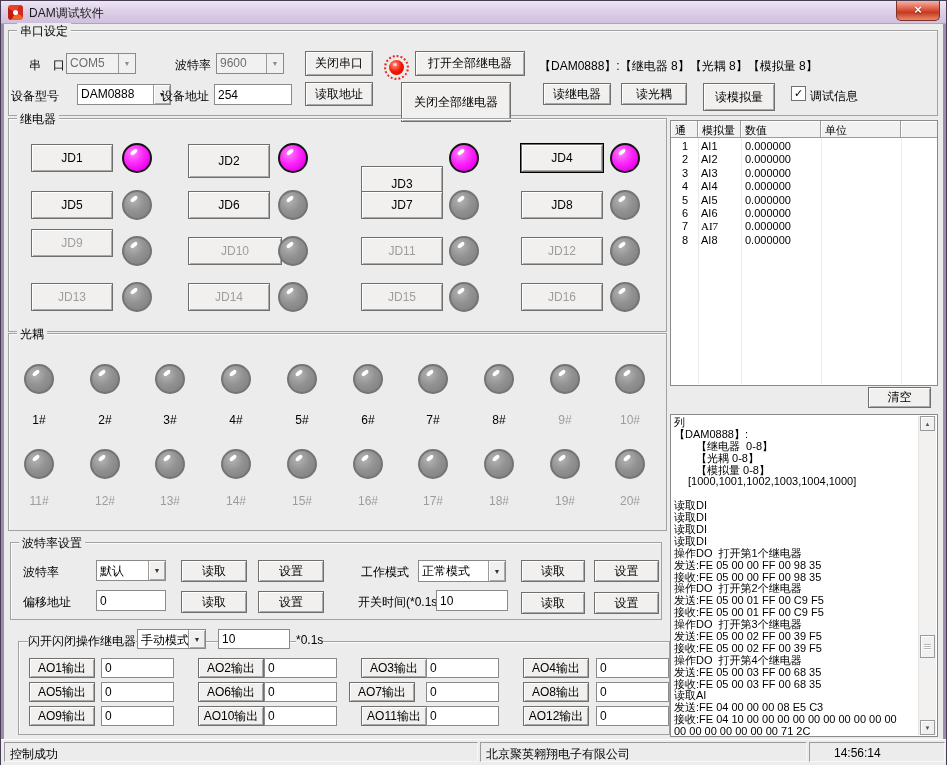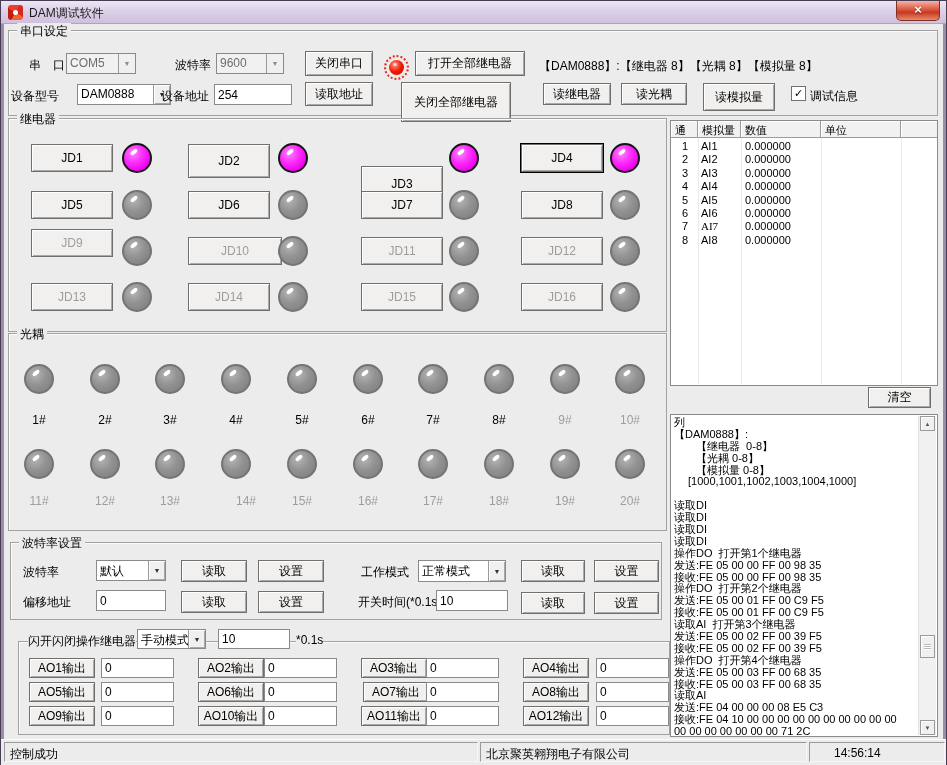--- a/index.html
+++ b/index.html
@@ -233,21 +233,21 @@
         <div class="log-line">读取DI</div>
         <div class="log-line">读取DI</div>
         <div class="log-line">读取DI</div>
         <div class="log-line">读取DI</div>
         <div class="log-line">操作DO  打开第1个继电器</div>
         <div class="log-line">发送:FE 05 00 00 FF 00 98 35</div>
         <div class="log-line">接收:FE 05 00 00 FF 00 98 35</div>
         <div class="log-line">操作DO  打开第2个继电器</div>
         <div class="log-line">发送:FE 05 00 01 FF 00 C9 F5</div>
         <div class="log-line">接收:FE 05 00 01 FF 00 C9 F5</div>
-        <div class="log-line">读取AI  打开第3个继电器</div>
+        <div class="log-line">操作DO  打开第3个继电器</div>
         <div class="log-line">发送:FE 05 00 02 FF 00 39 F5</div>
         <div class="log-line">接收:FE 05 00 02 FF 00 39 F5</div>
         <div class="log-line">操作DO  打开第4个继电器</div>
         <div class="log-line">发送:FE 05 00 03 FF 00 68 35</div>
         <div class="log-line">接收:FE 05 00 03 FF 00 68 35</div>
         <div class="log-line">读取AI</div>
         <div class="log-line">发送:FE 04 00 00 00 08 E5 C3</div>
         <div class="log-line">接收:FE 04 10 00 00 00 00 00 00 00 00 00 00</div>
         <div class="log-line">00 00 00 00 00 00 00 71 2C</div>
       </div>
@@ -281,21 +281,21 @@
         <div class="label gray" style="left: 536px; top: 79px; width: 40px; text-align: center;">9#</div>
         <div class="led big led-off" style="left: 606px; top: 30px;"></div>
         <div class="label gray" style="left: 601px; top: 79px; width: 40px; text-align: center;">10#</div>
         <div class="led big led-off" style="left: 15px; top: 115px;"></div>
         <div class="label gray" style="left: 10px; top: 160px; width: 40px; text-align: center;">11#</div>
         <div class="led big led-off" style="left: 81px; top: 115px;"></div>
         <div class="label gray" style="left: 76px; top: 160px; width: 40px; text-align: center;">12#</div>
         <div class="led big led-off" style="left: 146px; top: 115px;"></div>
         <div class="label gray" style="left: 141px; top: 160px; width: 40px; text-align: center;">13#</div>
         <div class="led big led-off" style="left: 212px; top: 115px;"></div>
-        <div class="label gray" style="left: 207px; top: 160px; width: 40px; text-align: right;">14#</div>
+        <div class="label gray" style="left: 207px; top: 160px; width: 40px; text-align: center;">14#</div>
         <div class="led big led-off" style="left: 278px; top: 115px;"></div>
         <div class="label gray" style="left: 273px; top: 160px; width: 40px; text-align: center;">15#</div>
         <div class="led big led-off" style="left: 344px; top: 115px;"></div>
         <div class="label gray" style="left: 339px; top: 160px; width: 40px; text-align: center;">16#</div>
         <div class="led big led-off" style="left: 409px; top: 115px;"></div>
         <div class="label gray" style="left: 404px; top: 160px; width: 40px; text-align: center;">17#</div>
         <div class="led big led-off" style="left: 475px; top: 115px;"></div>
         <div class="label gray" style="left: 470px; top: 160px; width: 40px; text-align: center;">18#</div>
         <div class="led big led-off" style="left: 541px; top: 115px;"></div>
         <div class="label gray" style="left: 536px; top: 160px; width: 40px; text-align: center;">19#</div>
@@ -338,21 +338,21 @@
         <div class="btn" style="left: 179px; top: 16px; width: 66px; height: 20px;">AO2输出</div>
         <input class="tin" value="0" style="left: 245px; top: 16px; width: 73px; height: 20px;">
         <div class="btn" style="left: 342px; top: 16px; width: 66px; height: 20px;">AO3输出</div>
         <input class="tin" value="0" style="left: 407px; top: 16px; width: 73px; height: 20px;">
         <div class="btn" style="left: 504px; top: 16px; width: 66px; height: 20px;">AO4输出</div>
         <input class="tin" value="0" style="left: 577px; top: 16px; width: 73px; height: 20px;">
         <div class="btn" style="left: 10px; top: 40px; width: 66px; height: 20px;">AO5输出</div>
         <input class="tin" value="0" style="left: 82px; top: 40px; width: 73px; height: 20px;">
         <div class="btn" style="left: 179px; top: 40px; width: 66px; height: 20px;">AO6输出</div>
         <input class="tin" value="0" style="left: 245px; top: 40px; width: 73px; height: 20px;">
-        <div class="btn" style="left: 344px; top: 40px; width: 66px; height: 20px;">AO7输出</div>
+        <div class="btn" style="left: 330px; top: 40px; width: 66px; height: 20px;">AO7输出</div>
         <input class="tin" value="0" style="left: 407px; top: 40px; width: 73px; height: 20px;">
         <div class="btn" style="left: 504px; top: 40px; width: 66px; height: 20px;">AO8输出</div>
         <input class="tin" value="0" style="left: 577px; top: 40px; width: 73px; height: 20px;">
         <div class="btn" style="left: 10px; top: 64px; width: 66px; height: 20px;">AO9输出</div>
         <input class="tin" value="0" style="left: 82px; top: 64px; width: 73px; height: 20px;">
         <div class="btn" style="left: 179px; top: 64px; width: 66px; height: 20px;">AO10输出</div>
         <input class="tin" value="0" style="left: 245px; top: 64px; width: 73px; height: 20px;">
         <div class="btn" style="left: 342px; top: 64px; width: 66px; height: 20px;">AO11输出</div>
         <input class="tin" value="0" style="left: 407px; top: 64px; width: 73px; height: 20px;">
         <div class="btn" style="left: 504px; top: 64px; width: 66px; height: 20px;">AO12输出</div>

